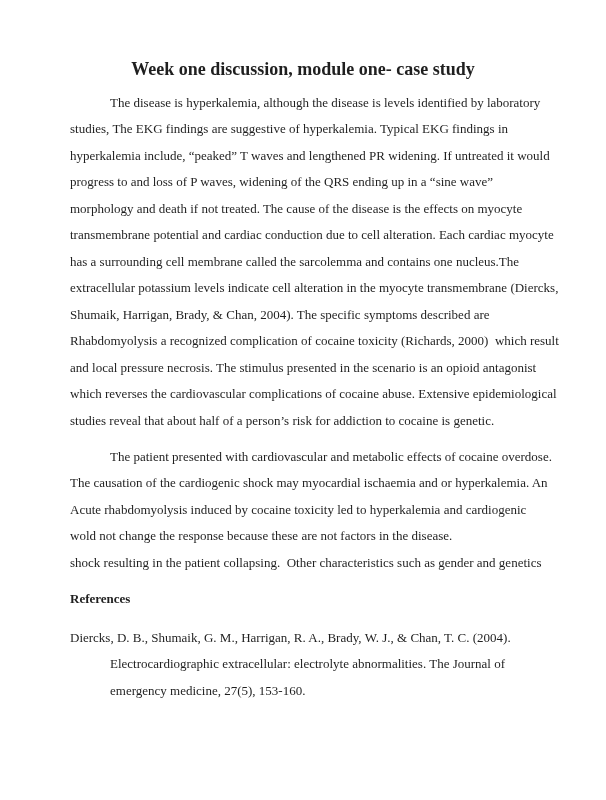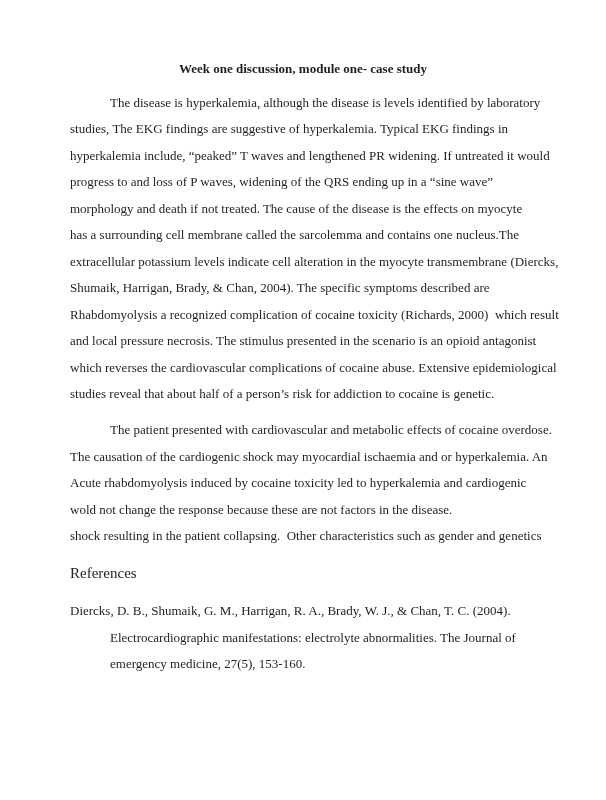--- a/index.html
+++ b/index.html
@@ -17,41 +17,41 @@
     width: 606px;
     height: 800px;
     padding: 56px 26px 0 70px;
     font-family: "Liberation Serif", "DejaVu Serif", serif;
     font-size: 13px;
     line-height: 26.5px;
     color: #1f1f1f;
     background: #ffffff;
   }
   .title {
-    font-size: 13px;
+    font-size: 18px;
     font-weight: bold;
     text-align: center;
     line-height: 26.5px;
     margin: 0 -26px 7px -70px;
   }
   .line {
     white-space: pre;
   }
   .indent {
     text-indent: 40px;
   }
   .para-1 {
     margin: 0 0 9.5px 0;
   }
   .para-2 {
     margin: 0 0 10px 0;
   }
   .refs-heading {
-    font-size: 15px;
-    font-weight: normal;
+    font-size: 13px;
+    font-weight: bold;
     line-height: 26.5px;
     margin: 0 0 12px 0;
   }
   .cont {
     padding-left: 40px;
   }
   .italic {
   }
 </style>
 </head>
@@ -60,20 +60,21 @@
 <div class="page">
 
   <h1 class="title">Week one discussion, module one- case study</h1>
 
   <div class="para-1">
     <div class="line indent">The disease is hyperkalemia, although the disease is levels identified by laboratory</div>
     <div class="line">studies, The EKG findings are suggestive of hyperkalemia. Typical EKG findings in</div>
     <div class="line">hyperkalemia include, “peaked” T waves and lengthened PR widening. If untreated it would</div>
     <div class="line">progress to and loss of P waves, widening of the QRS ending up in a “sine wave”</div>
     <div class="line">morphology and death if not treated. The cause of the disease is the effects on myocyte</div>
+    <div class="line">transmembrane potential and cardiac conduction due to cell alteration. Each cardiac myocyte</div>
     <div class="line">has a surrounding cell membrane called the sarcolemma and contains one nucleus.The</div>
     <div class="line">extracellular potassium levels indicate cell alteration in the myocyte transmembrane (Diercks,</div>
     <div class="line">Shumaik, Harrigan, Brady, &amp; Chan, 2004). The specific symptoms described are</div>
     <div class="line">Rhabdomyolysis a recognized complication of cocaine toxicity (Richards, 2000)  which result</div>
     <div class="line">and local pressure necrosis. The stimulus presented in the scenario is an opioid antagonist</div>
     <div class="line">which reverses the cardiovascular complications of cocaine abuse. Extensive epidemiological</div>
     <div class="line">studies reveal that about half of a person’s risk for addiction to cocaine is genetic.</div>
   </div>
 
   <div class="para-2">
@@ -81,17 +82,17 @@
     <div class="line">The causation of the cardiogenic shock may myocardial ischaemia and or hyperkalemia. An</div>
     <div class="line">Acute rhabdomyolysis induced by cocaine toxicity led to hyperkalemia and cardiogenic</div>
     <div class="line">wold not change the response because these are not factors in the disease.</div>
     <div class="line">shock resulting in the patient collapsing.  Other characteristics such as gender and genetics</div>
   </div>
 
   <h2 class="refs-heading">References</h2>
 
   <div class="reference">
     <div class="line">Diercks, D. B., Shumaik, G. M., Harrigan, R. A., Brady, W. J., &amp; Chan, T. C. (2004).</div>
-    <div class="line cont"><span>Electrocardiographic manifestations: electrolyte abnormalities. </span><span class="italic">The Journal of</span></div>
+    <div class="line cont"><span>Electrocardiographic extracellular: electrolyte abnormalities. </span><span class="italic">The Journal of</span></div>
     <div class="line cont"><span class="italic">emergency medicine, 27(5)</span><span>, 153-160.</span></div>
   </div>
 
 </div>
 
 </body></html>

